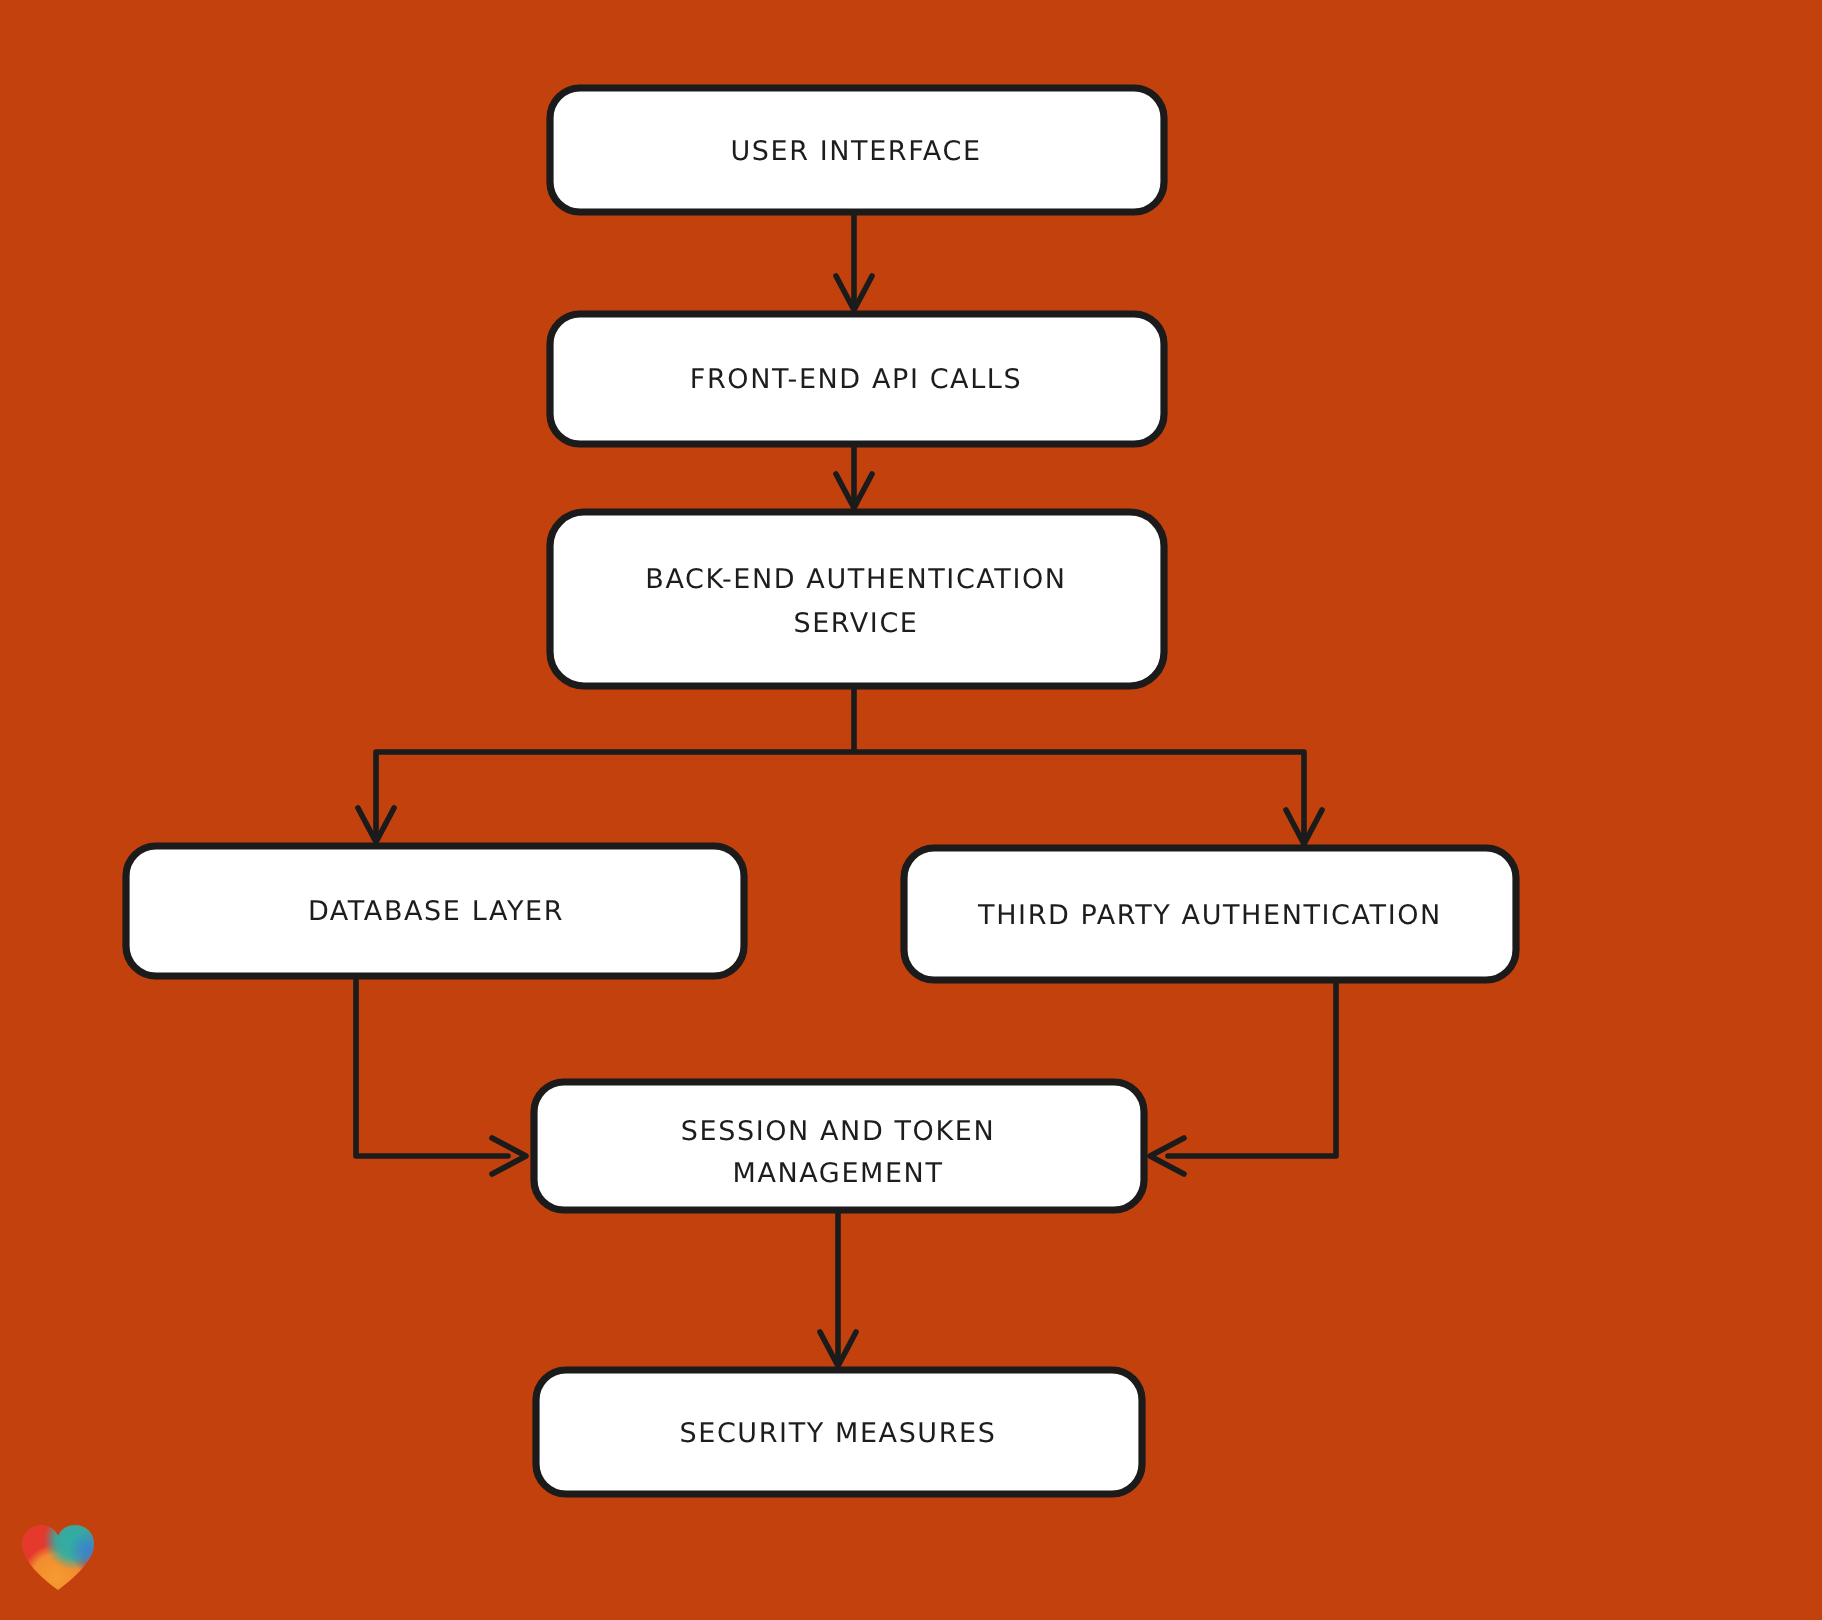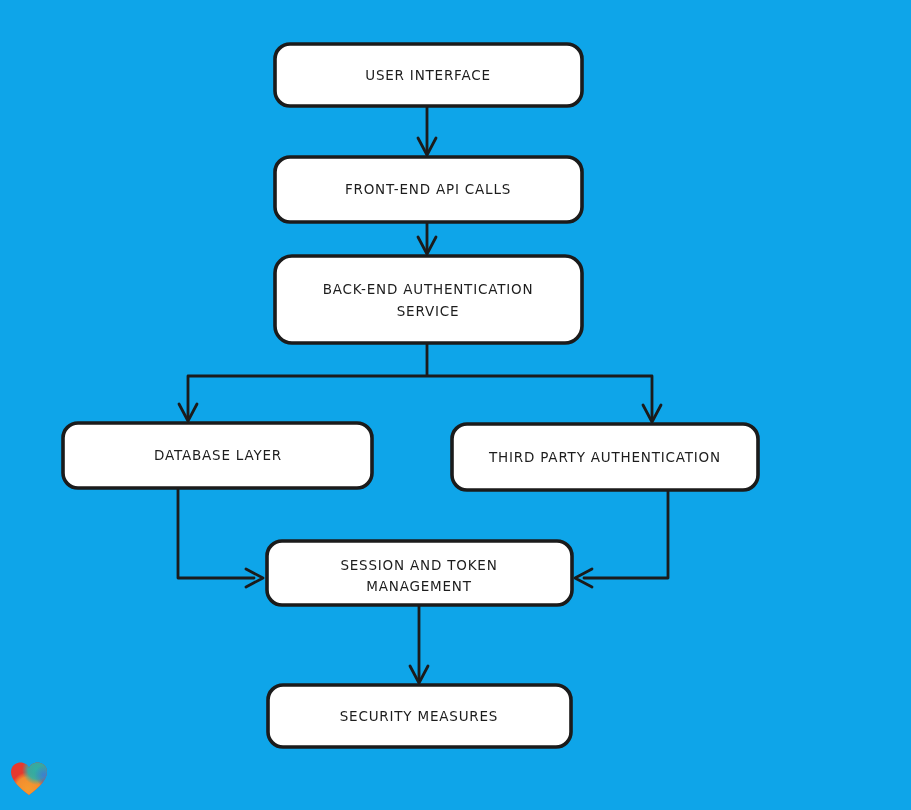--- a/index.html
+++ b/index.html
@@ -5,21 +5,21 @@
   html, body {
     margin: 0;
     padding: 0;
     background: #ffffff;
     font-family: "DejaVu Sans", sans-serif;
   }
   .canvas {
     position: relative;
     width: 911px;
     height: 810px;
-    background: #0ea5e9;
+    background: #c2410c;
     overflow: hidden;
   }
   svg.flowchart {
     position: absolute;
     left: 0;
     top: 0;
   }
   .node {
     fill: #ffffff;
     stroke: #1b1b1b;

